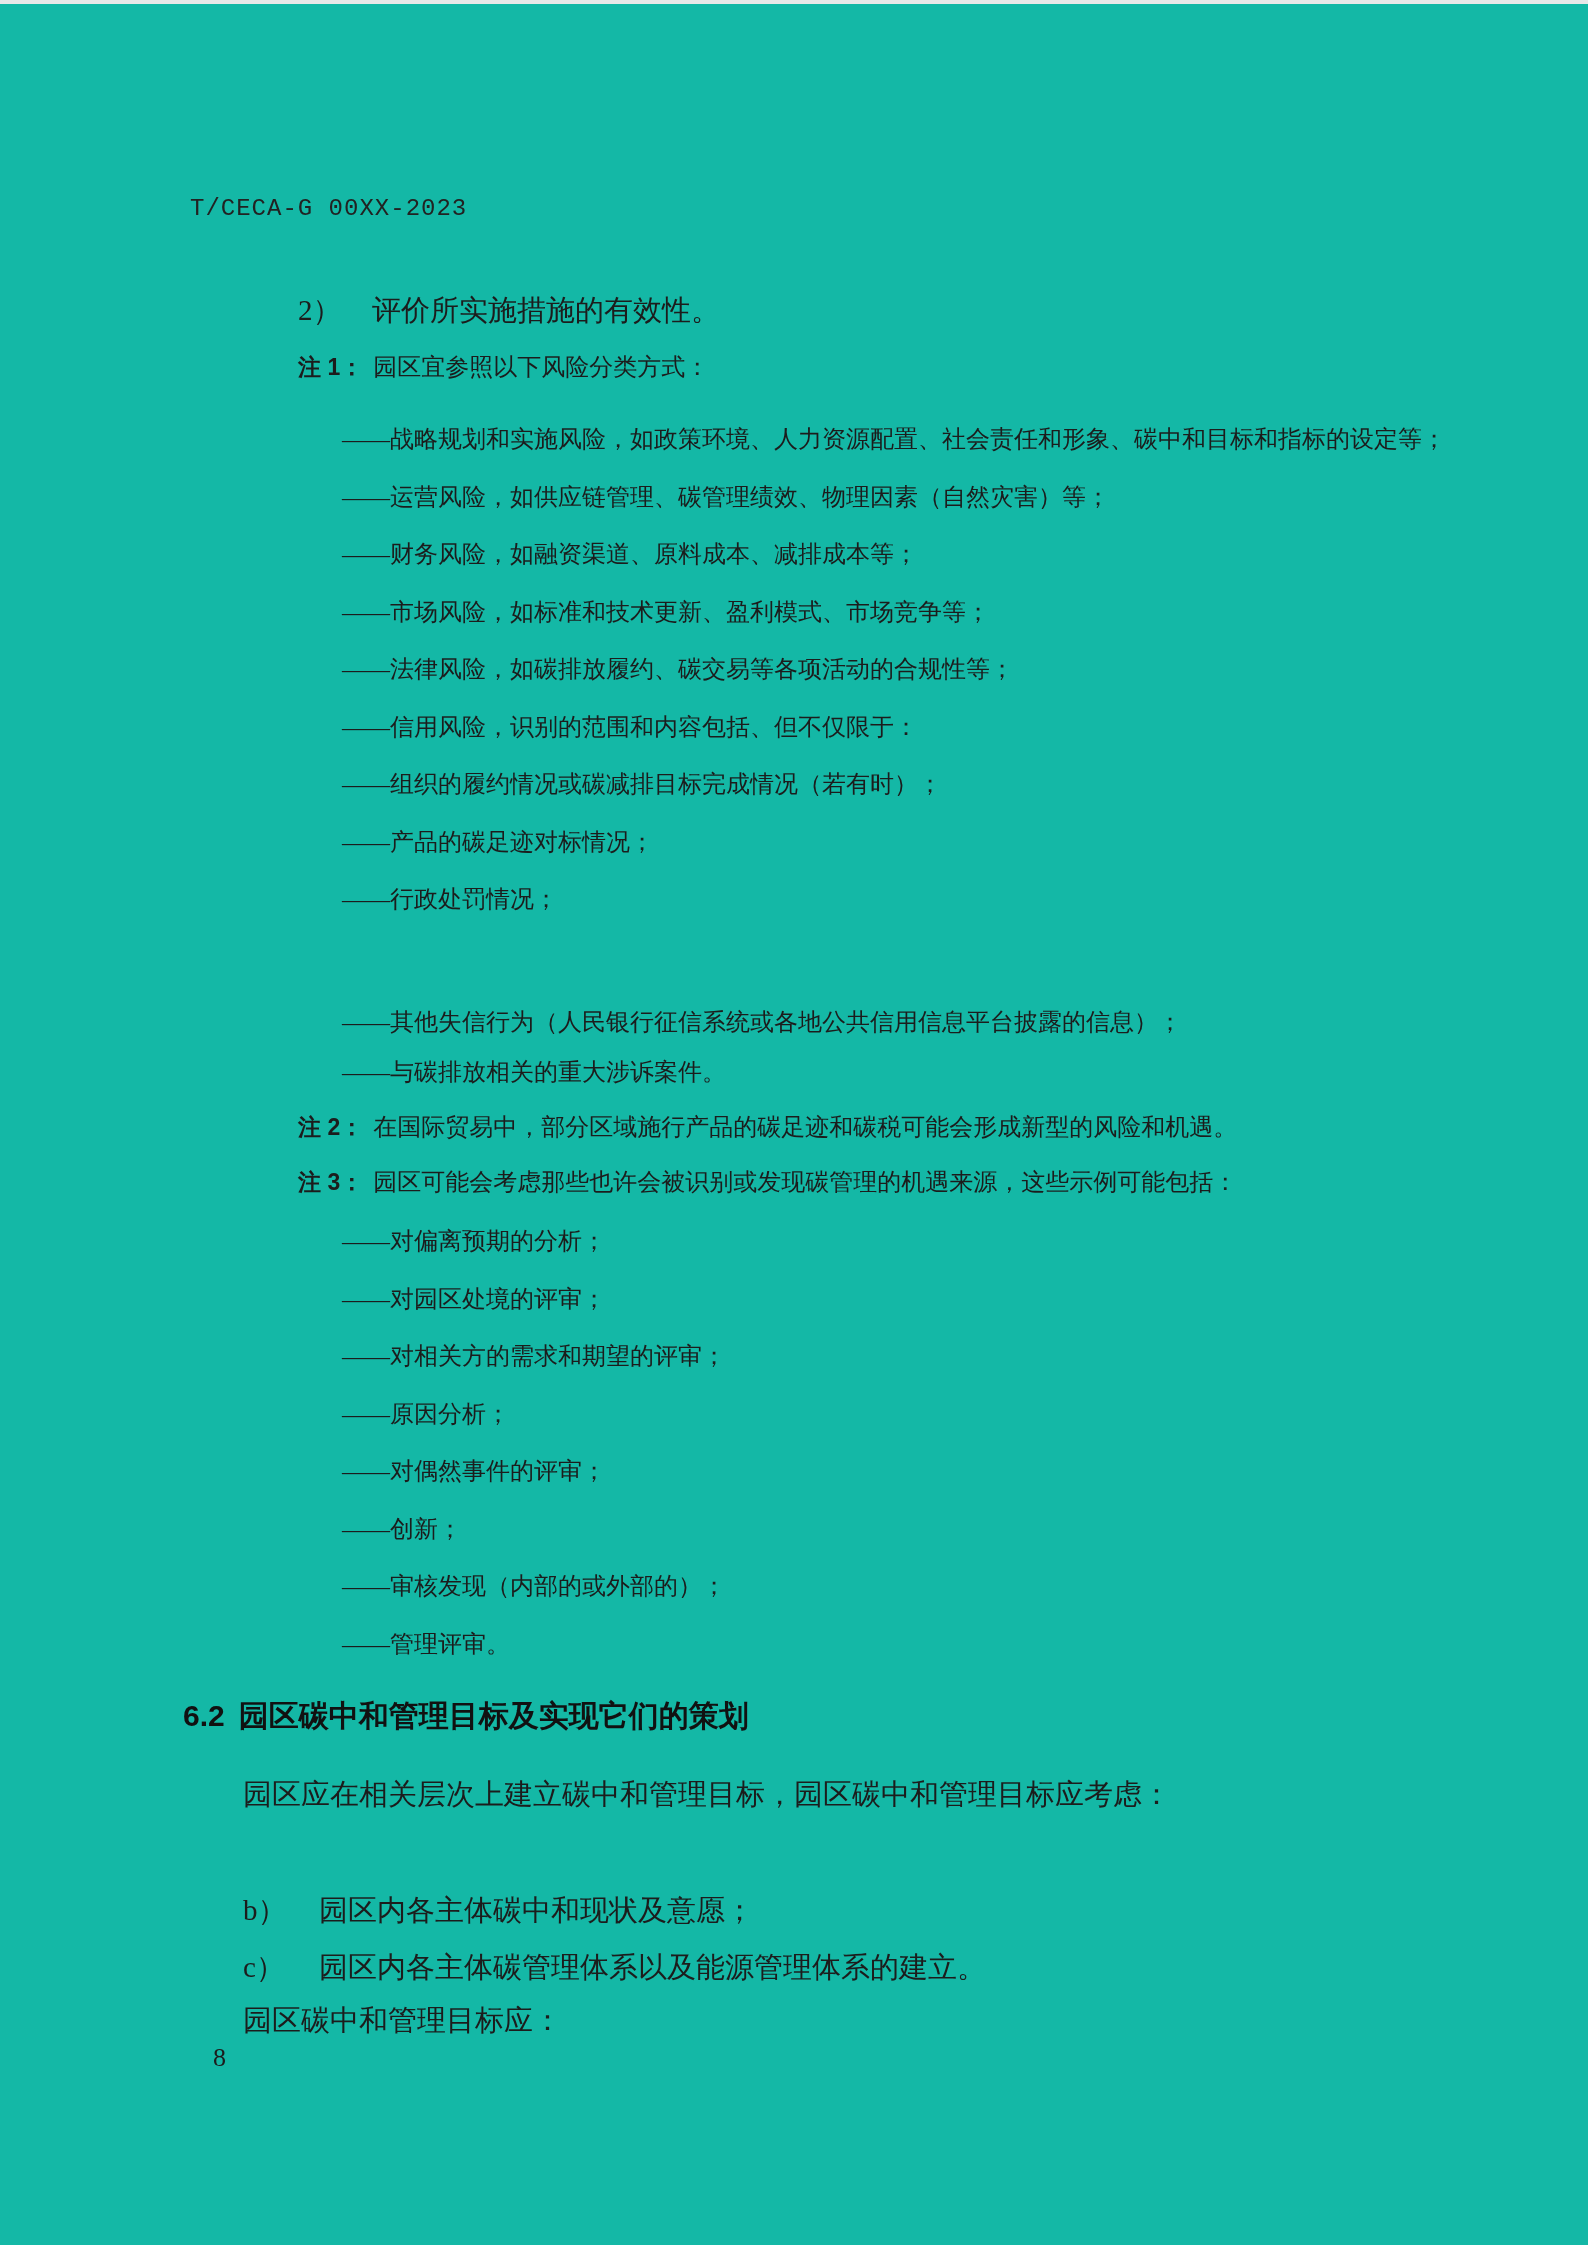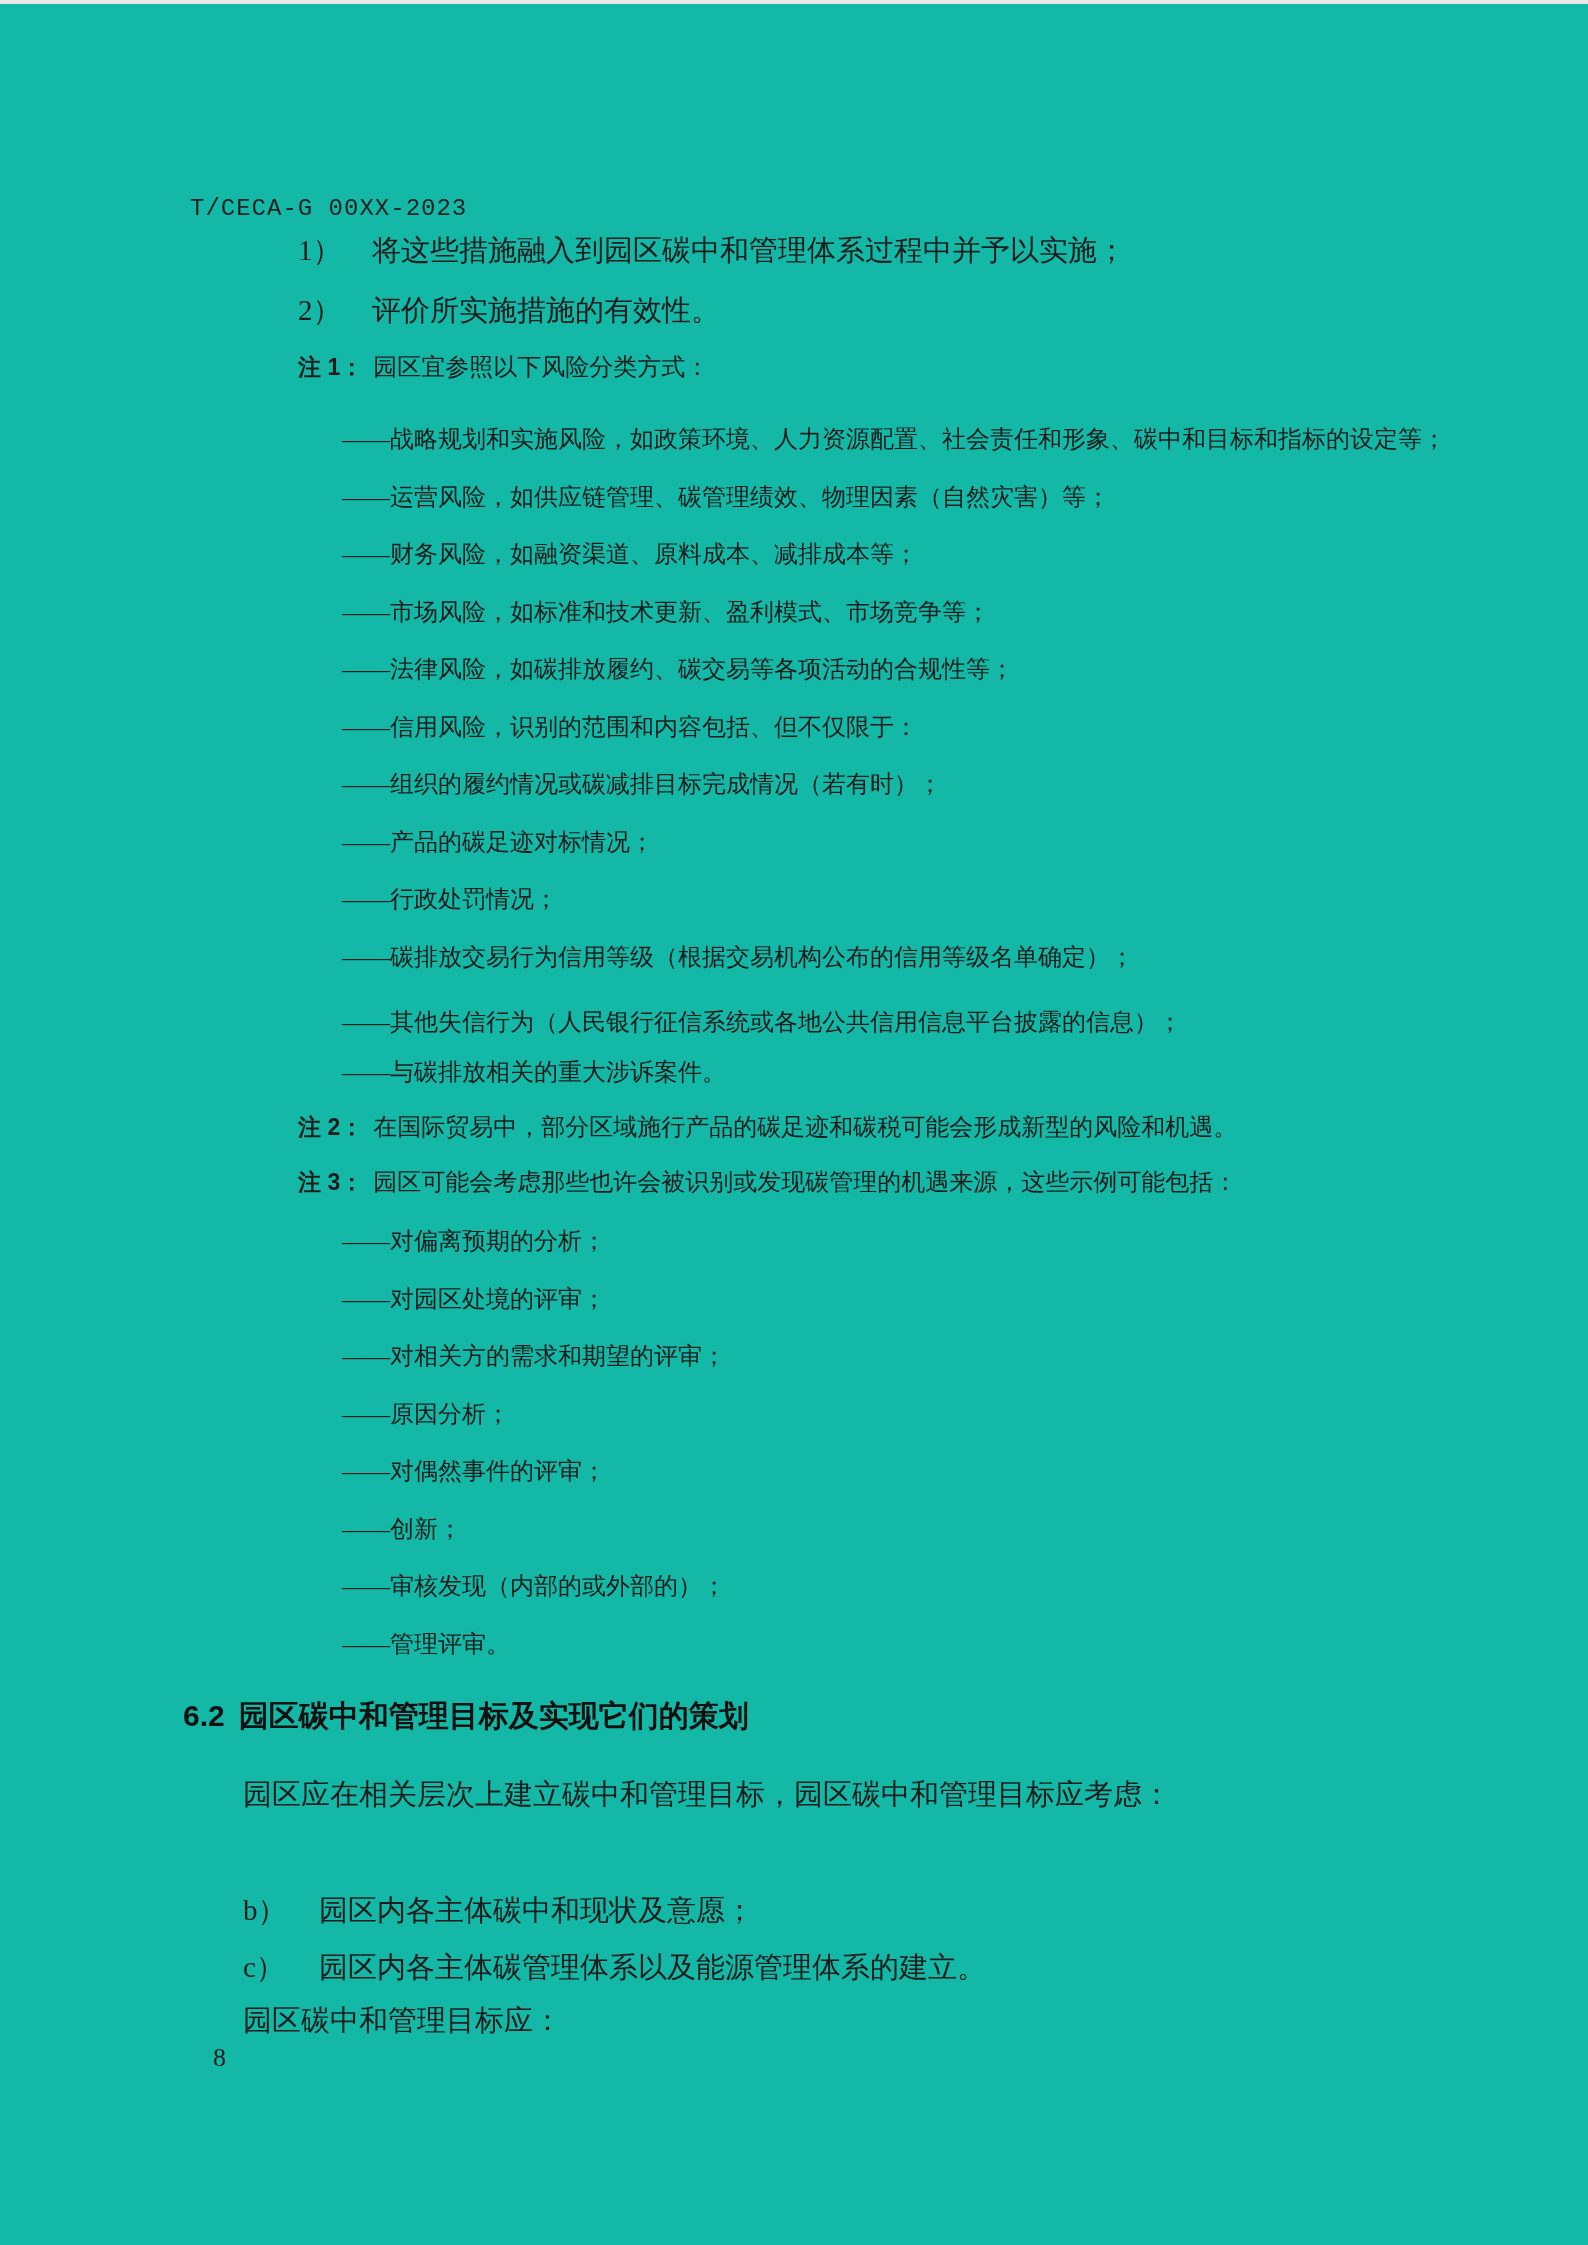--- a/index.html
+++ b/index.html
@@ -37,41 +37,37 @@
   .letter-item .num{display:inline-block;min-width:76px;}
   .page-number{left:213px;top:2038px;font-size:26px;}
 </style>
 </head>
 <body>
 
 <div class="page">
 
   <div class="row doc-header">T/CECA-G 00XX-2023</div>
 
-  <div class="row num-item" style="top:228px">
-    <span class="num">1）</span><span>将这些措施融入到园区碳中和管理体系过程中并予以实施；</span>
-  </div>
   <div class="row num-item" style="top:288px">
     <span class="num">2）</span><span>评价所实施措施的有效性。</span>
   </div>
 
   <div class="row note-line" style="top:348px">
     <span class="note-label">注 1：</span><span>园区宜参照以下风险分类方式：</span>
   </div>
 
   <div class="row dash-item" style="top:420px">——战略规划和实施风险，如政策环境、人力资源配置、社会责任和形象、碳中和目标和指标的设定等；</div>
   <div class="row dash-item" style="top:478px">——运营风险，如供应链管理、碳管理绩效、物理因素（自然灾害）等；</div>
   <div class="row dash-item" style="top:535px">——财务风险，如融资渠道、原料成本、减排成本等；</div>
   <div class="row dash-item" style="top:593px">——市场风险，如标准和技术更新、盈利模式、市场竞争等；</div>
   <div class="row dash-item" style="top:650px">——法律风险，如碳排放履约、碳交易等各项活动的合规性等；</div>
   <div class="row dash-item" style="top:708px">——信用风险，识别的范围和内容包括、但不仅限于：</div>
   <div class="row dash-item" style="top:765px">——组织的履约情况或碳减排目标完成情况（若有时）；</div>
   <div class="row dash-item" style="top:823px">——产品的碳足迹对标情况；</div>
   <div class="row dash-item" style="top:880px">——行政处罚情况；</div>
-  <div class="row dash-item" style="top:938px">——碳排放交易行为信用等级（根据交易机构公布的信用等级名单确定）；</div>
   <div class="row dash-item" style="top:1003px">——其他失信行为（人民银行征信系统或各地公共信用信息平台披露的信息）；</div>
   <div class="row dash-item" style="top:1053px">——与碳排放相关的重大涉诉案件。</div>
 
   <div class="row note-line" style="top:1108px">
     <span class="note-label">注 2：</span><span>在国际贸易中，部分区域施行产品的碳足迹和碳税可能会形成新型的风险和机遇。</span>
   </div>
   <div class="row note-line" style="top:1163px">
     <span class="note-label">注 3：</span><span>园区可能会考虑那些也许会被识别或发现碳管理的机遇来源，这些示例可能包括：</span>
   </div>
 

